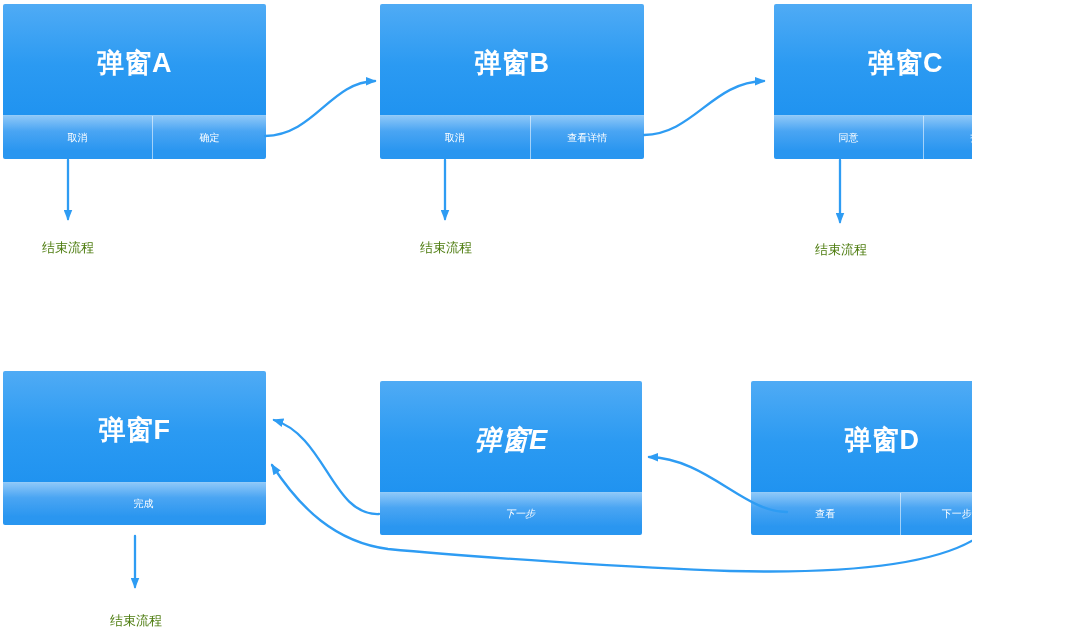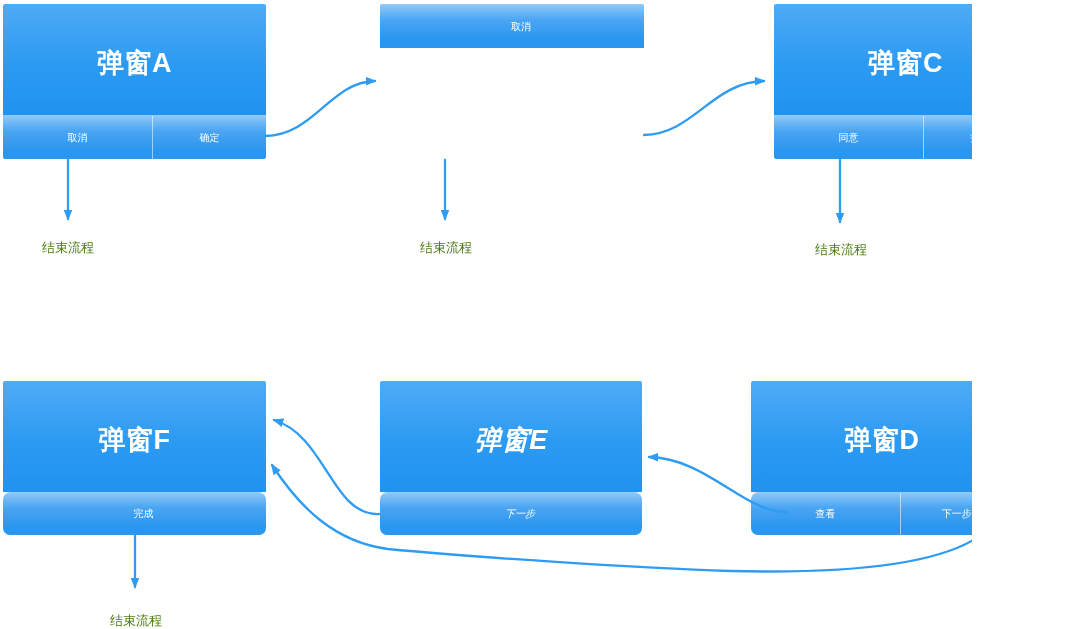--- a/index.html
+++ b/index.html
@@ -31,39 +31,39 @@
     font-weight: 700;
     padding-top: 6px;
     letter-spacing: 0.5px;
   }
   .popup-band {
     height: 43px;
     display: flex;
     border-top: 1px solid rgba(255,255,255,0.5);
     background: linear-gradient(180deg, #8dc7f8 0%, #4aa5f3 35%, #2a96f0 80%, #2996f0 100%);
   }
-  .row2 .popup-band { height: 42px; border-radius: 7px; }
+  .row2 .popup-band { height: 42px; }
   .popup-button {
     flex: 1;
     display: flex;
     align-items: center;
     justify-content: center;
     color: #ffffff;
     font-size: 10px;
     cursor: pointer;
     white-space: nowrap;
     margin-left: 18px;
   }
   .popup-button + .popup-button {
     border-left: 1px solid rgba(255,255,255,0.55);
   }
   .popup-a { left: 3px;   top: 4px;   width: 263px; height: 155px; }
   .popup-b { left: 380px; top: 4px;   width: 264px; height: 155px; }
   .popup-c { left: 774px; top: 4px;   width: 263px; height: 155px; justify-content: flex-end; }
-  .popup-f { left: 3px;   top: 381px; width: 263px; height: 154px; }
+  .popup-f { left: 3px;   top: 371px; width: 263px; height: 154px; }
   .popup-e { left: 380px; top: 381px; width: 262px; height: 154px; font-style: italic; }
   .popup-d { left: 751px; top: 381px; width: 262px; height: 154px; }
   .end-label {
     position: absolute;
     transform: translateX(-50%);
     font-size: 13px;
     color: #4d7c0f;
     white-space: nowrap;
   }
   .end-a { left: 68px;  top: 239px; }
@@ -96,22 +96,26 @@
     <div class="popup-body">
       <div class="popup-title">弹窗A</div>
     </div>
     <div class="popup-band">
       <div class="popup-button">取消</div>
       <div class="popup-button">确定</div>
     </div>
   </div>
 
   <div class="popup popup-b">
+    <div class="popup-body">
+      <div class="popup-title">弹窗B</div>
+    </div>
     <div class="popup-band">
       <div class="popup-button">取消</div>
+      <div class="popup-button">查看详情</div>
     </div>
   </div>
 
   <div class="popup popup-c">
     <div class="popup-body">
       <div class="popup-title">弹窗C</div>
     </div>
     <div class="popup-band">
       <div class="popup-button">同意</div>
       <div class="popup-button">拒绝</div>

